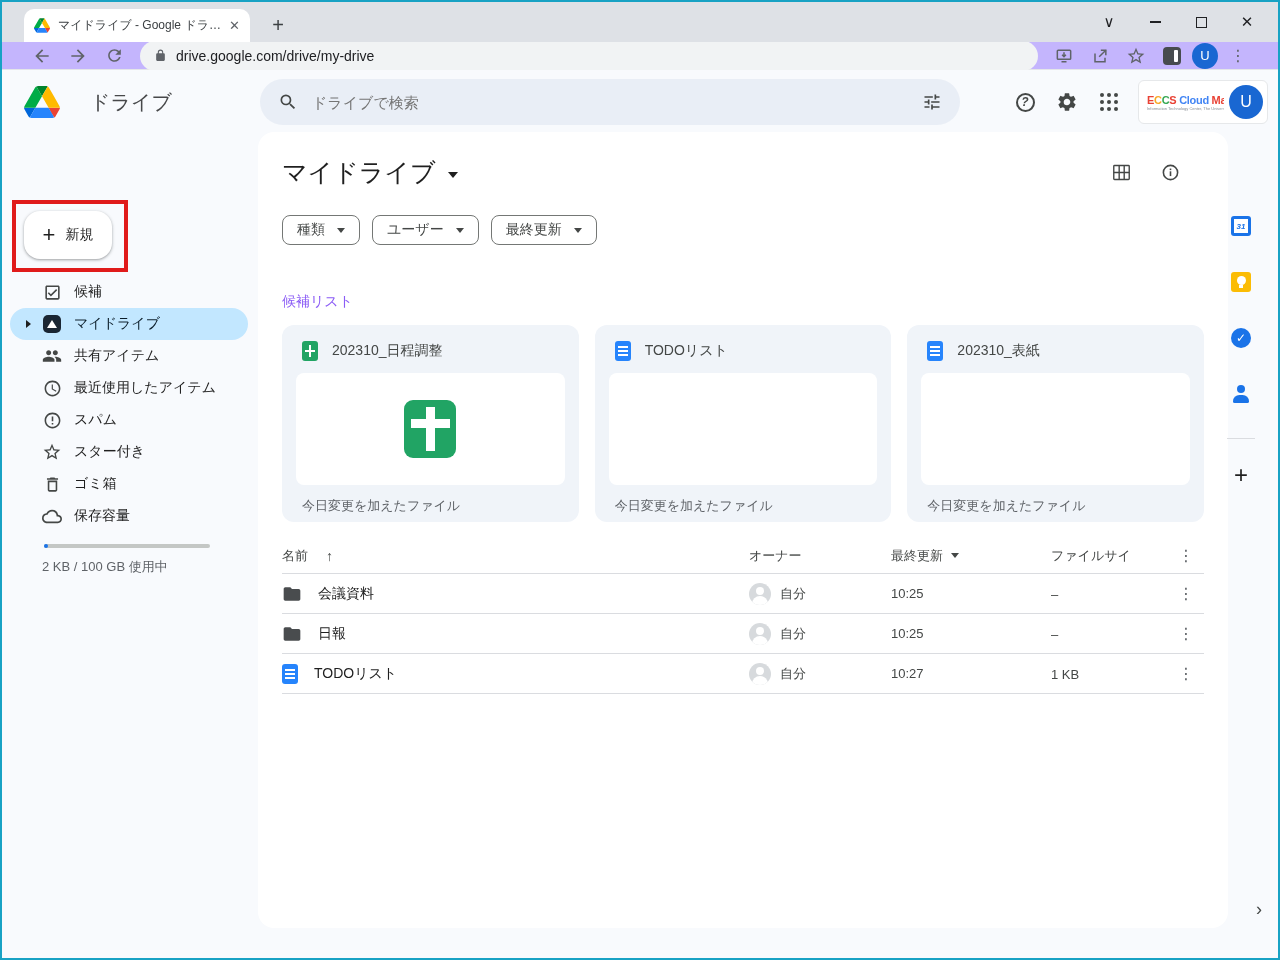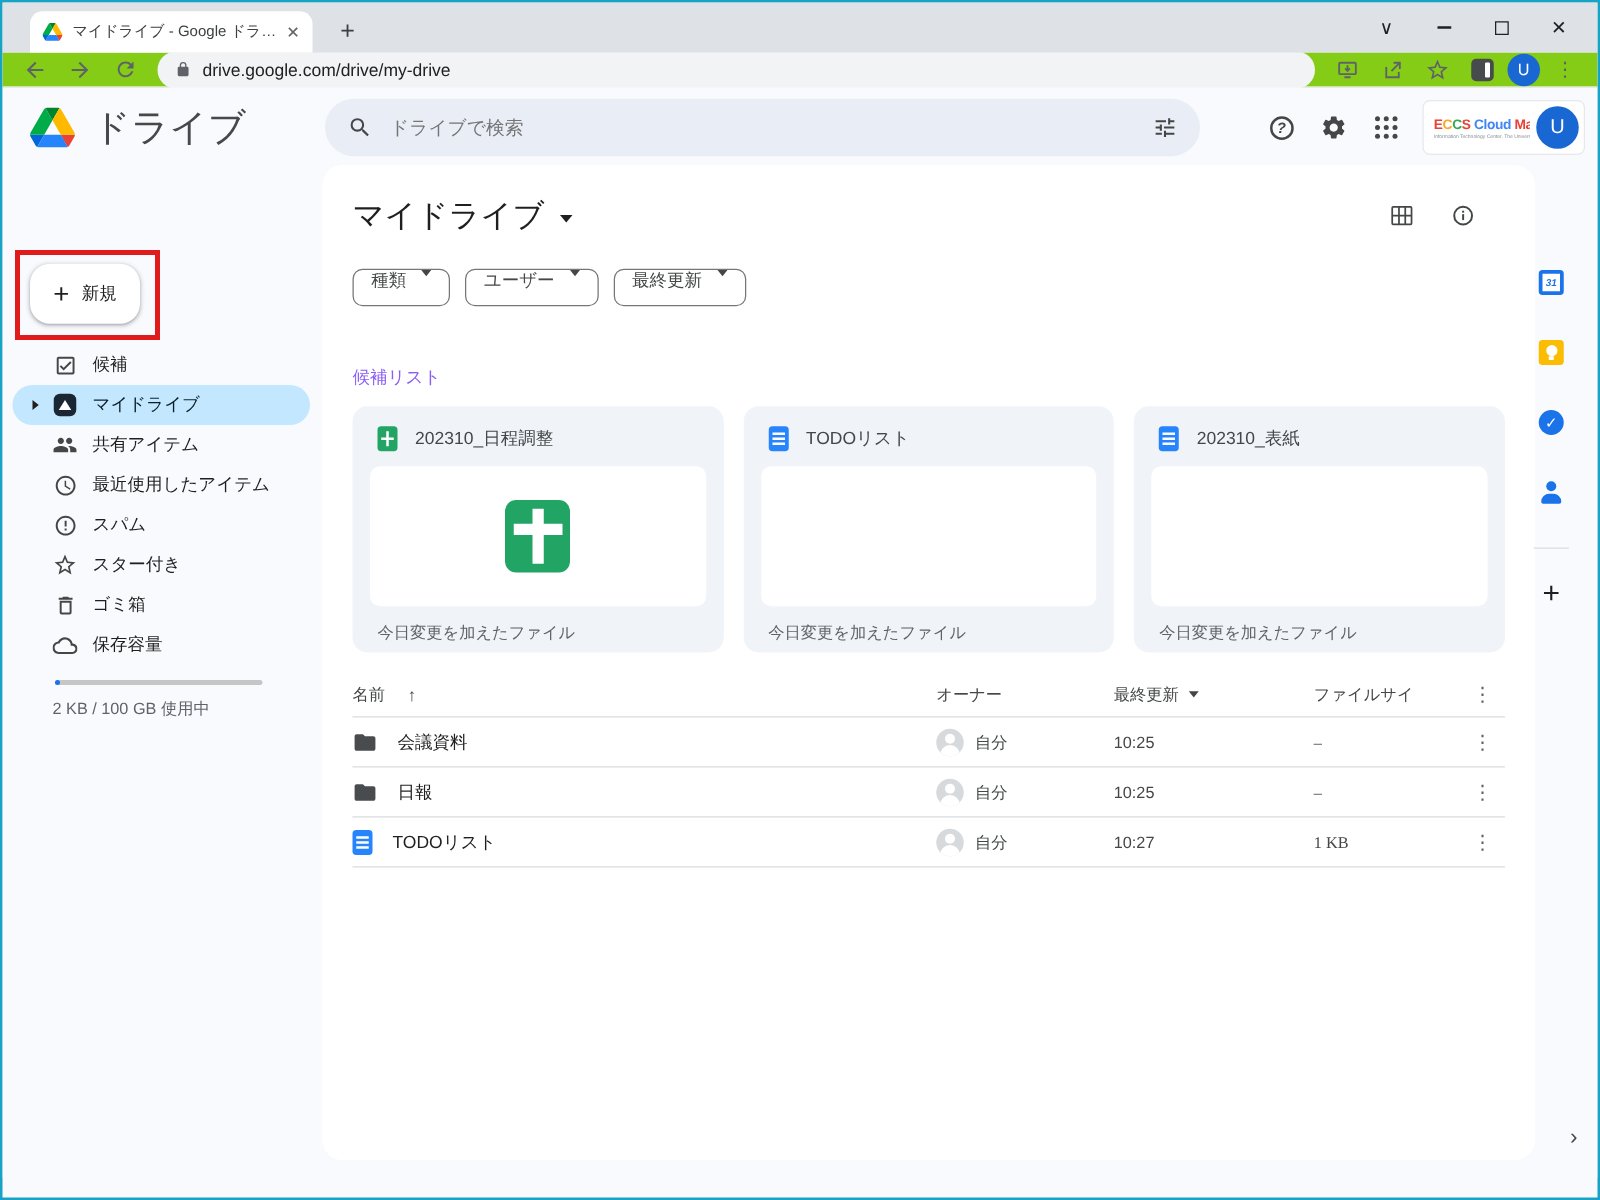--- a/index.html
+++ b/index.html
@@ -12,37 +12,37 @@
          border-radius:10px 10px 0 0; display:flex; align-items:center; padding:0 10px; gap:8px; }
   .tab-title { flex:1; font-size:12px; color:#3c4043; white-space:nowrap; overflow:hidden; text-overflow:ellipsis; }
   .tab-close { font-size:13px; color:#5f6368; cursor:default; }
   .newtab { position:absolute; left:262px; top:9px; width:28px; height:28px; display:flex; align-items:center;
             justify-content:center; font-size:20px; font-weight:300; color:#3c4043; }
   .win-controls { position:absolute; right:8px; top:0; height:40px; display:flex; align-items:center; }
   .win-btn { width:46px; height:40px; display:flex; align-items:center; justify-content:center; color:#202124; font-size:15px; }
   .win-min { display:block; width:11px; height:2px; background:#202124; }
   .win-max { display:block; width:11px; height:11px; border:1.6px solid #202124; }
 
-  .toolbar { height:28px; background:#84cc16; display:flex; align-items:center; padding:0 10px; gap:4px; border-bottom:1px solid #e4e6e9; }
+  .toolbar { height:28px; background:#c4b5fd; display:flex; align-items:center; padding:0 24px; gap:4px; border-bottom:1px solid #e4e6e9; }
   .tb-icon { width:32px; height:32px; display:flex; align-items:center; justify-content:center; }
   .urlbar { flex:1; height:30px; background:#f1f3f4; border-radius:15px; display:flex; align-items:center;
             padding:0 14px; gap:9px; margin:0 6px; }
   .urlbar input { border:none; background:transparent; outline:none; font-size:14px; color:#202124; width:100%;
                   font-family:"Liberation Sans","DejaVu Sans",sans-serif; }
   .sidepanel-ic { width:18px; height:18px; background:#474b4e; border-radius:4px; position:relative; }
   .sidepanel-ic::after { content:""; position:absolute; right:3px; top:3px; bottom:3px; width:4px; background:#fff; border-radius:1px; }
   .avatar-sm { width:26px; height:26px; border-radius:50%; background:#1967d2; color:#fff; font-size:13px;
                display:flex; align-items:center; justify-content:center; }
   .kebab { font-size:16px; color:#5f6368; letter-spacing:0; }
 
   
   .drive { position:relative; height:872px; background:#f8fafd; }
   .drive-header { position:absolute; left:0; top:0; right:0; height:64px; display:flex; align-items:center; }
   .brand { width:256px; display:flex; align-items:center; gap:14px; padding-left:22px; }
-  .brand-name { font-size:30px; color:#47484a; }
+  .brand-name { font-size:20px; color:#47484a;margin-left:16px; }
   .searchbar { position:absolute; left:258px; top:9px; width:700px; height:46px; background:#e9eef6;
                border-radius:23px; display:flex; align-items:center; padding:0 18px; gap:14px; }
   .searchbar input { flex:1; border:none; background:transparent; outline:none; font-size:15px; color:#1f1f1f;
                      font-family:"Liberation Sans","DejaVu Sans",sans-serif; }
   .header-right { position:absolute; right:10px; top:0; height:64px; display:flex; align-items:center; gap:16px; }
   .hdr-ic { width:26px; height:26px; display:flex; align-items:center; justify-content:center; }
   .help-circle { width:19px; height:19px; border:2px solid #444746; border-radius:50%; display:flex; align-items:center;
                  justify-content:center; font-size:12px; font-weight:bold; color:#444746; }
   .apps-grid { display:grid; grid-template-columns:repeat(3,4px); grid-template-rows:repeat(3,4px); gap:3px; }
   .apps-grid i { width:4px; height:4px; border-radius:50%; background:#444746; }
@@ -78,21 +78,21 @@
   .storage-bar i { position:absolute; left:0; top:0; bottom:0; width:4px; border-radius:2px; background:#1a73e8; }
   .storage-text { position:absolute; left:40px; top:424px; font-size:13px; color:#5f6368; }
 
   
   .main { position:absolute; left:256px; top:62px; width:970px; height:796px; background:#fff; border-radius:16px; padding:0 24px; }
   .title-row { display:flex; align-items:center; padding-top:24px; }
   .page-title { font-size:25px; color:#1f1f1f; }
   .caret-down { width:0; height:0; border-top:6px solid #1f1f1f; border-left:5px solid transparent; border-right:5px solid transparent; margin-left:12px; margin-top:4px; }
   .title-icons { margin-left:auto; display:flex; gap:30px; align-items:center; padding-right:24px; }
   .chips { display:flex; gap:12px; margin-top:26px; }
-  .chip { height:30px; border:1px solid #747775; border-radius:8px; display:flex; gap:12px;
+  .chip { height:30px; border:1px solid #747775; border-radius:8px; display:flex; align-items:center; gap:12px;
           padding:0 14px; font-size:14px; color:#444746; background:#fff; }
   .chip .caret { width:0; height:0; border-top:5px solid #444746; border-left:4px solid transparent; border-right:4px solid transparent; }
   .sugg-heading { margin-top:48px; font-size:14px; color:#8b5cf6; }
   .cards { display:flex; gap:16px; margin-top:14px; }
   .card { flex:1; height:197px; background:#f0f4f9; border-radius:12px; overflow:hidden; }
   .card-head { display:flex; align-items:center; gap:14px; padding:16px 20px 0 20px; }
   .card-name { font-size:14px; font-weight:500; color:#444746; white-space:nowrap; overflow:hidden; text-overflow:ellipsis; }
   .thumb { margin:12px 14px 0 14px; height:112px; background:#fff; border-radius:8px; display:flex; align-items:center; justify-content:center; }
   .card-caption { padding:12px 20px 0 20px; font-size:13px; color:#5f6368; }
   .icon-doc { width:16px; height:20px; border-radius:3px; background:#2684fc; position:relative; flex:0 0 auto; }
@@ -106,21 +106,21 @@
   .big-sheet::after { content:""; position:absolute; left:7px; top:19px; width:39px; height:9px; background:#fff; }
 
   
   .table { margin-top:16px; }
   .trow { display:flex; align-items:center; border-bottom:1px solid #dadce0;gap:12px; }
   .t-head { height:36px; font-size:13px; color:#444746; font-weight:500; }
   .t-body-row { height:40px; }
   .col-name { flex:1; display:flex; align-items:center; gap:16px; min-width:0; }
   .col-owner { width:130px; display:flex; align-items:center; gap:9px; }
   .col-mod { width:148px; display:flex; align-items:center; gap:8px; }
-  .col-size { width:105px;font-family:Liberation Serif, serif; }
+  .col-size { width:105px; }
   .col-menu { width:36px; text-align:center; }
   .file-name { font-size:14px; color:#1f1f1f; }
   .cell-text { font-size:13px; color:#444746; }
   .sort-arrow { font-size:14px; color:#444746; margin-left:2px; }
   .owner-avatar { width:22px; height:22px; border-radius:50%; background:#d7dadd; position:relative; overflow:hidden; }
   .owner-avatar::before { content:""; position:absolute; left:7px; top:4px; width:8px; height:8px; border-radius:50%; background:#fff; }
   .owner-avatar::after { content:""; position:absolute; left:3px; top:13px; width:16px; height:10px; border-radius:8px 8px 0 0; background:#fff; }
 
   
   .rail { position:absolute; right:12px; top:64px; width:50px; bottom:0; display:flex; flex-direction:column; align-items:center; padding-top:80px; }

